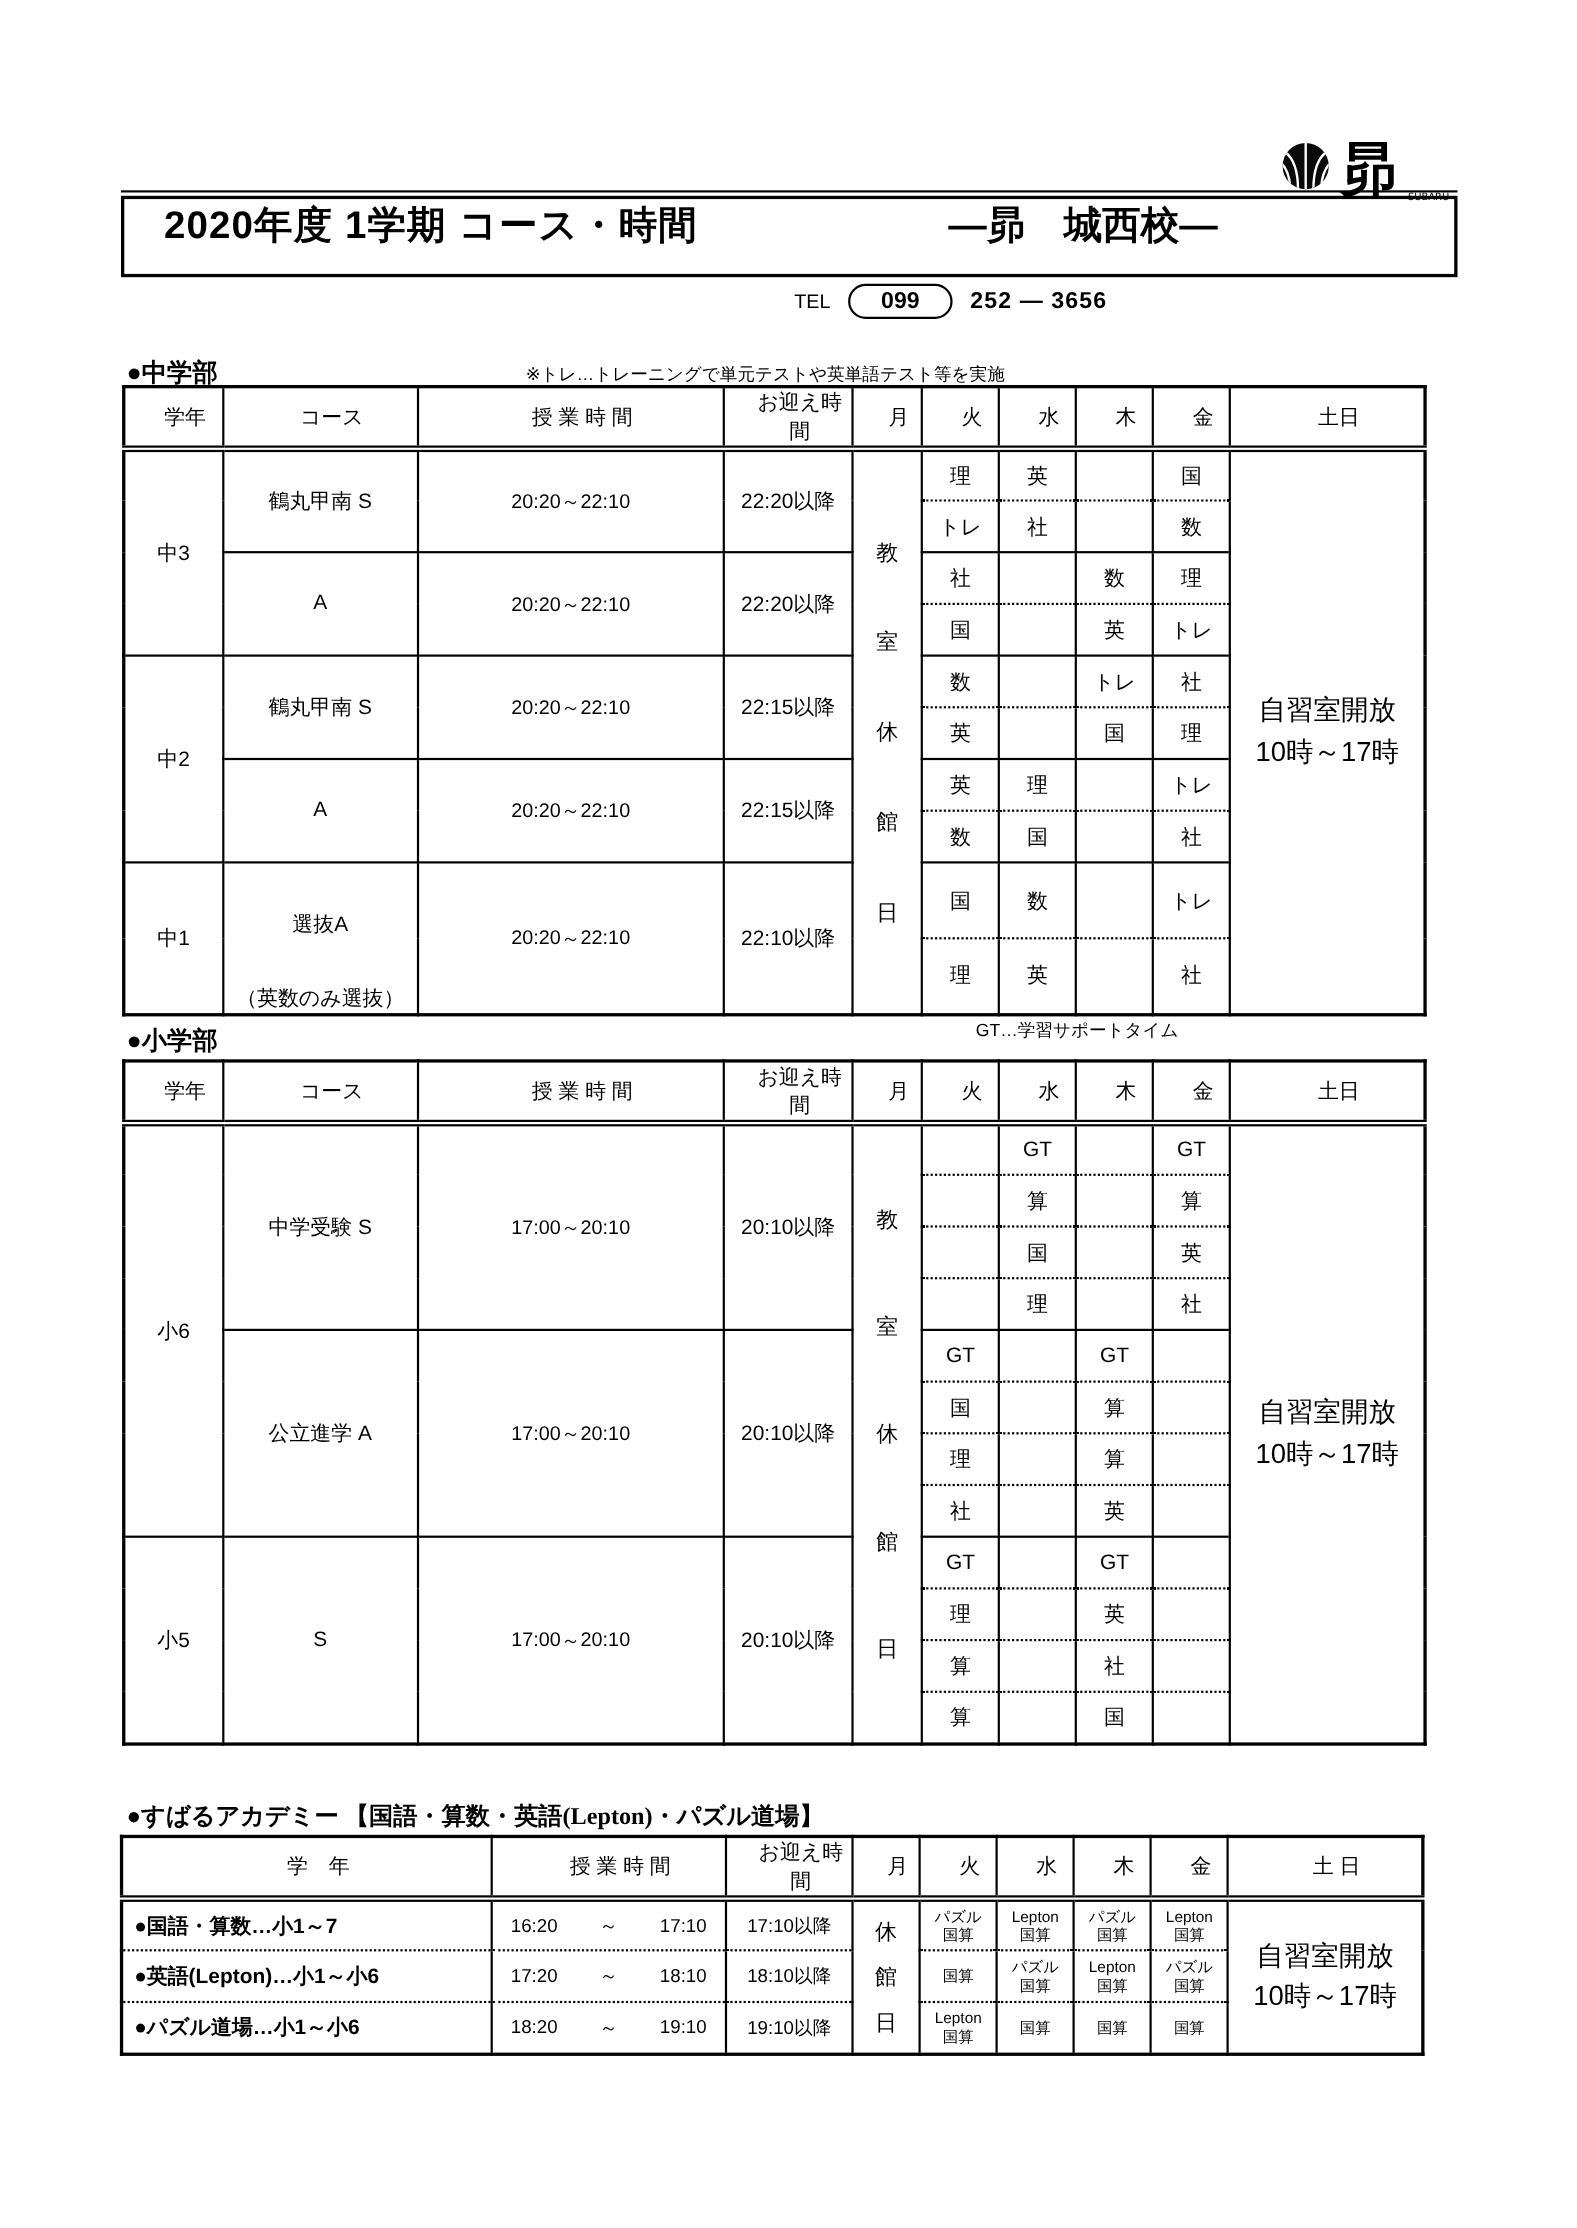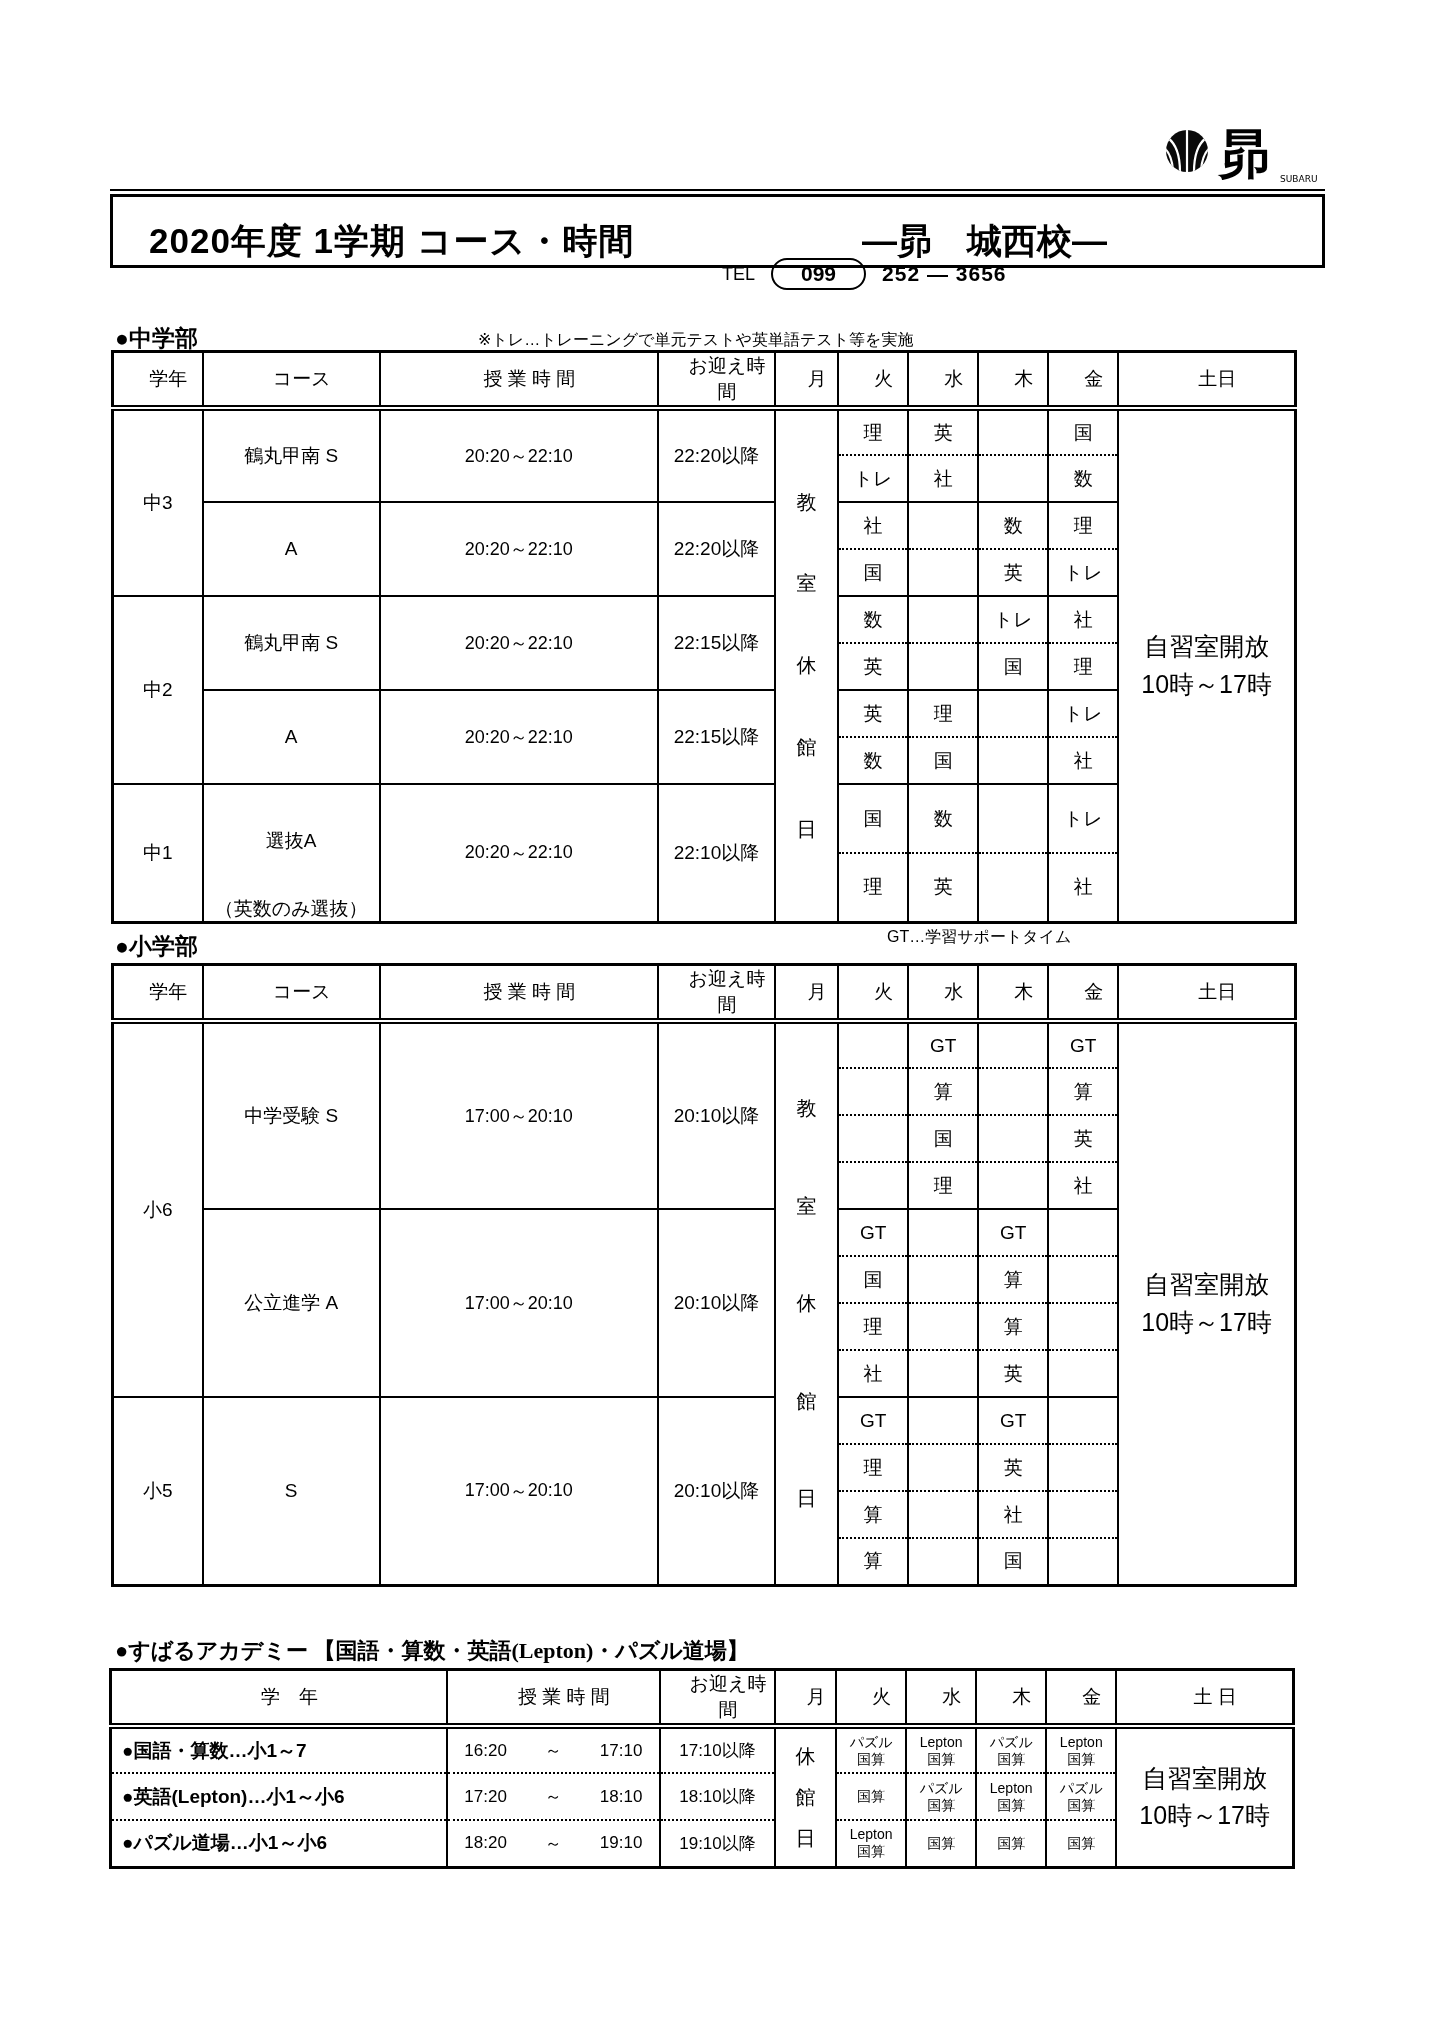--- a/index.html
+++ b/index.html
@@ -6,21 +6,21 @@
   html,body { background:#fff; }
   .page { position:relative; width:1434px; height:2025px; background:#fff; color:#000;
           font-family:"Liberation Sans","DejaVu Sans",sans-serif; overflow:hidden; }
   .abs { position:absolute; }
 
   
   .logo { left:1162px; top:120px; width:180px; height:66px; }
 
   
   .titlebox { left:110px; top:178px; width:1215px; height:74px; border:3px solid #000;
-              display:flex; align-items:flex-end; position:absolute;margin-top:16px; }
+              display:flex; align-items:flex-start; position:absolute; }
   .titlebox::before { content:""; position:absolute; left:-3px; right:-3px; top:-8px;
               border-top:2px solid #000; }
   .title-left { font-size:35px; font-weight:bold; margin-left:36px; letter-spacing:1px; white-space:nowrap; }
   .title-right { font-size:35px; font-weight:bold; margin-left:auto; margin-right:215px; white-space:nowrap; }
 
   
   .telrow { left:722px; top:258px; display:flex; align-items:center; gap:16px; position:absolute; }
   .tel-label { font-size:18px; }
   .tel-area { font-size:21px; font-weight:bold; border:2px solid #000; border-radius:16px; padding:2px 28px; }
   .tel-num { font-size:21px; font-weight:bold; letter-spacing:1px; }

